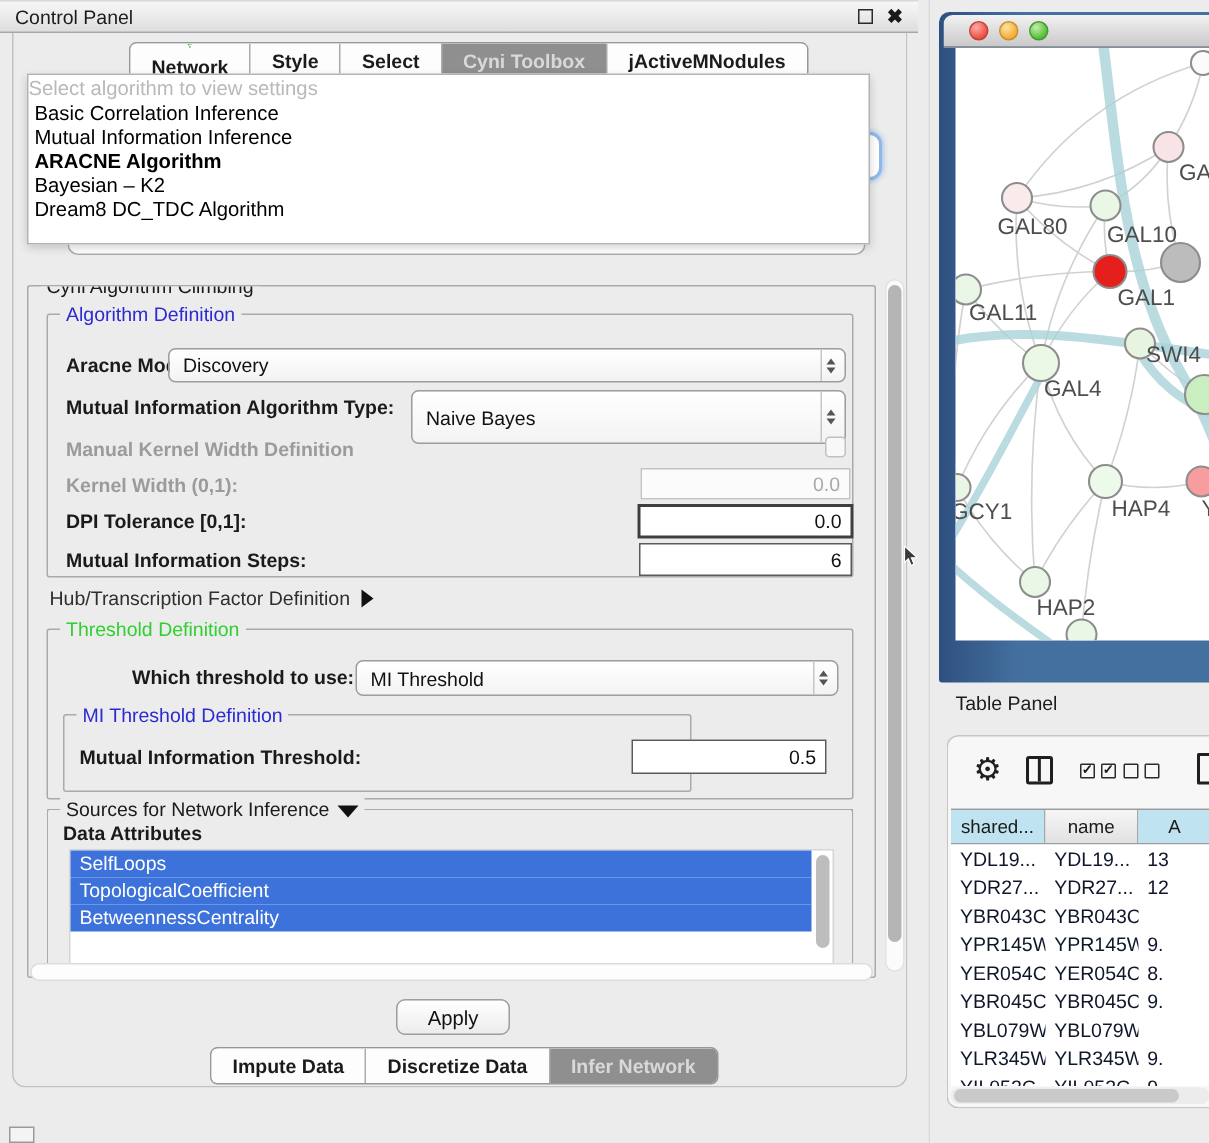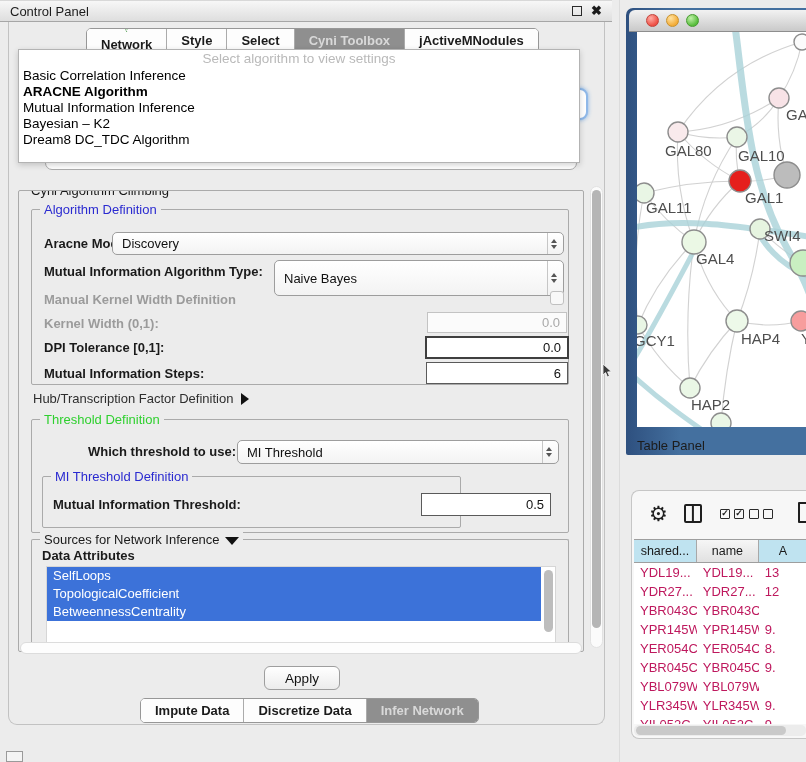--- a/index.html
+++ b/index.html
@@ -30,21 +30,21 @@
   
   .bg-combo { position:absolute; left:45px; top:140px; width:532px; height:30px; z-index:1;
     background:#fff; border:1px solid #adadad; border-radius:7px; display:flex; align-items:center;
     color:#9a9a9a; padding-left:12px; font-size:13px; }
   .focus-frag { position:absolute; left:556px; top:88px; width:32px; height:32px; z-index:1;
     border:2px solid #8fb8e8; border-radius:8px; background:#fff; box-shadow:0 0 4px #7fb0e6; }
 
   
   .algo-popup { position:absolute; left:18px; top:49px; width:562px; height:114px; z-index:6;
     background:#fff; border:1px solid #b3b3b3; box-shadow:0 2px 6px rgba(0,0,0,.18); }
-  .popup-placeholder { height:18px; text-align:center; color:#b9b9b9; font-size:13.5px; line-height:18px; }
+  .popup-placeholder { height:18px; text-align:left; color:#b9b9b9; font-size:13.5px; line-height:18px; }
   .popup-item { height:16px; line-height:16px; padding-left:4px; font-size:13.5px; color:#000; white-space:nowrap; }
   .popup-item.sel { font-weight:bold; }
 
   
   .settings-area { position:absolute; left:12px; top:182px; width:592px; height:474px; }
   .group { position:absolute; border:1px solid #aaaaaa; border-radius:2px; }
   .gt { position:absolute; top:-8px; left:8px; background:#ececec; padding:0 4px; font-size:13px; white-space:nowrap; }
   .gt.blue { color:#2a2ad0; }
   .gt.green { color:#2fd02f; }
   .main-group { left:6px; top:8px; width:566px; height:462px; overflow:hidden; }
@@ -89,39 +89,39 @@
     background:linear-gradient(to right,#2e507f,#44709f 30%); border-radius:7px 0 0 2px; }
   .net-titlebar { position:absolute; left:3px; top:2px; right:0; height:22px;
     background:linear-gradient(#f2f2f2,#c9c9c9); border-bottom:1px solid #8e8e8e; border-radius:6px 0 0 0;
     display:flex; align-items:center; padding-left:17px; gap:7px; }
   .tl { width:13px; height:13px; border-radius:50%; }
   .tl.red { background:radial-gradient(circle at 35% 30%, #ffaca4, #ee4f44 70%); border:1px solid #c2423a; }
   .tl.yellow { background:radial-gradient(circle at 35% 30%, #ffe2a0, #f3ac38 70%); border:1px solid #c8912c; }
   .tl.green { background:radial-gradient(circle at 35% 30%, #c0f0a8, #57bd3c 70%); border:1px solid #459a2f; }
   .net-canvas { position:absolute; left:11px; top:24px; right:0; height:395px; background:#fff; overflow:hidden; }
 
-  .tp-title { position:absolute; left:17px; top:438px; font-size:13px; color:#1c1c1c; }
+  .tp-title { position:absolute; left:17px; top:461px; font-size:13px; color:#1c1c1c; }
   .tp-inner { position:absolute; left:11px; top:490px; width:176px; height:249px; background:#f7f7f7;
     border:1px solid #c6c6c6; border-right:none; border-radius:8px 0 0 8px; overflow:hidden; }
   .tp-toolbar { position:absolute; left:0; top:0; width:100%; height:47px; }
   .gear-ico { position:absolute; left:17px; top:10px; font-size:21px; color:#1f1f1f; line-height:26px; }
   .split-ico { position:absolute; left:52px; top:13px; width:18px; height:19px; border:2.2px solid #1f1f1f; border-radius:2px; }
   .split-ico:after { content:""; position:absolute; left:50%; top:0; bottom:0; width:2.2px; background:#1f1f1f; transform:translateX(-50%); }
   .chkpair { position:absolute; top:18px; display:flex; gap:4px; }
   .chkpair .bx { width:10px; height:10px; border:1.6px solid #2a2a2a; border-radius:1px; position:relative; font-size:9px; line-height:9px; text-align:center; font-weight:bold; color:#1a1a1a; }
   .chkpair.checked .bx:after { content:"\2713"; position:absolute; left:0; top:-1px; width:100%; }
   .doc-ico { position:absolute; left:166px; top:11px; width:15px; height:21px; border:2.2px solid #1f1f1f; border-radius:1px; background:#f7f7f7; }
   .tp-table { position:absolute; left:2px; top:48px; width:174px; height:185px; overflow:hidden; background:#fff; border-top:1px solid #9e9e9e; }
   .thead { display:flex; height:23px; border-bottom:1px solid #9e9e9e; }
   .th { display:flex; align-items:center; justify-content:center; font-size:12.5px; color:#1a1a1a; border-right:1px solid #a8a8a8; }
   .th.blue { background:#bfe3f0; }
   .th.gray { background:linear-gradient(#f6f6f6,#e1e1e1); }
   .c0 { width:77px; } .c1 { width:76px; } .c2 { width:60px; }
   .tr { display:flex; height:19px; background:#fff; }
-  .td { font-size:13px; color:#be185d; padding-left:6px; line-height:19px; white-space:nowrap; overflow:hidden; }
+  .td { font-size:13px; color:#0f172a; padding-left:6px; line-height:19px; white-space:nowrap; overflow:hidden; }
   .tp-hscroll { position:absolute; left:2px; top:234px; width:172px; height:11px; background:#ececec; border-radius:5px; }
   .tp-hscroll .thumb { height:9px; width:150px; margin-top:1px; margin-left:2px; background:#c9c9c9; border-radius:5px; }
 
   .cursor-svg { position:absolute; left:602px; top:364px; z-index:9; }
 </style>
 </head>
 <body>
 
 <section class="control-panel">
   <header class="cp-titlebar">
@@ -159,22 +159,22 @@
         <span>Cyni Toolbox</span>
       </div>
     <div class="tab">
         <span>jActiveMNodules</span>
       </div>
   </nav>
 
   <div class="algo-popup">
     <div class="popup-placeholder">Select algorithm to view settings</div>
     <div class="popup-item">Basic Correlation Inference</div>
+    <div class="popup-item">Mutual Information Inference</div>
     <div class="popup-item sel">ARACNE Algorithm</div>
-    <div class="popup-item">Mutual Information Inference</div>
     <div class="popup-item">Bayesian – K2</div>
     <div class="popup-item">Dream8 DC_TDC Algorithm</div>
   </div>
 
   <div class="settings-area">
     <div class="group main-group">
       <span class="gt">Cyni Algorithm Climbing</span>
 
       <div class="group algo-group">
         <span class="gt blue">Algorithm Definition</span>

